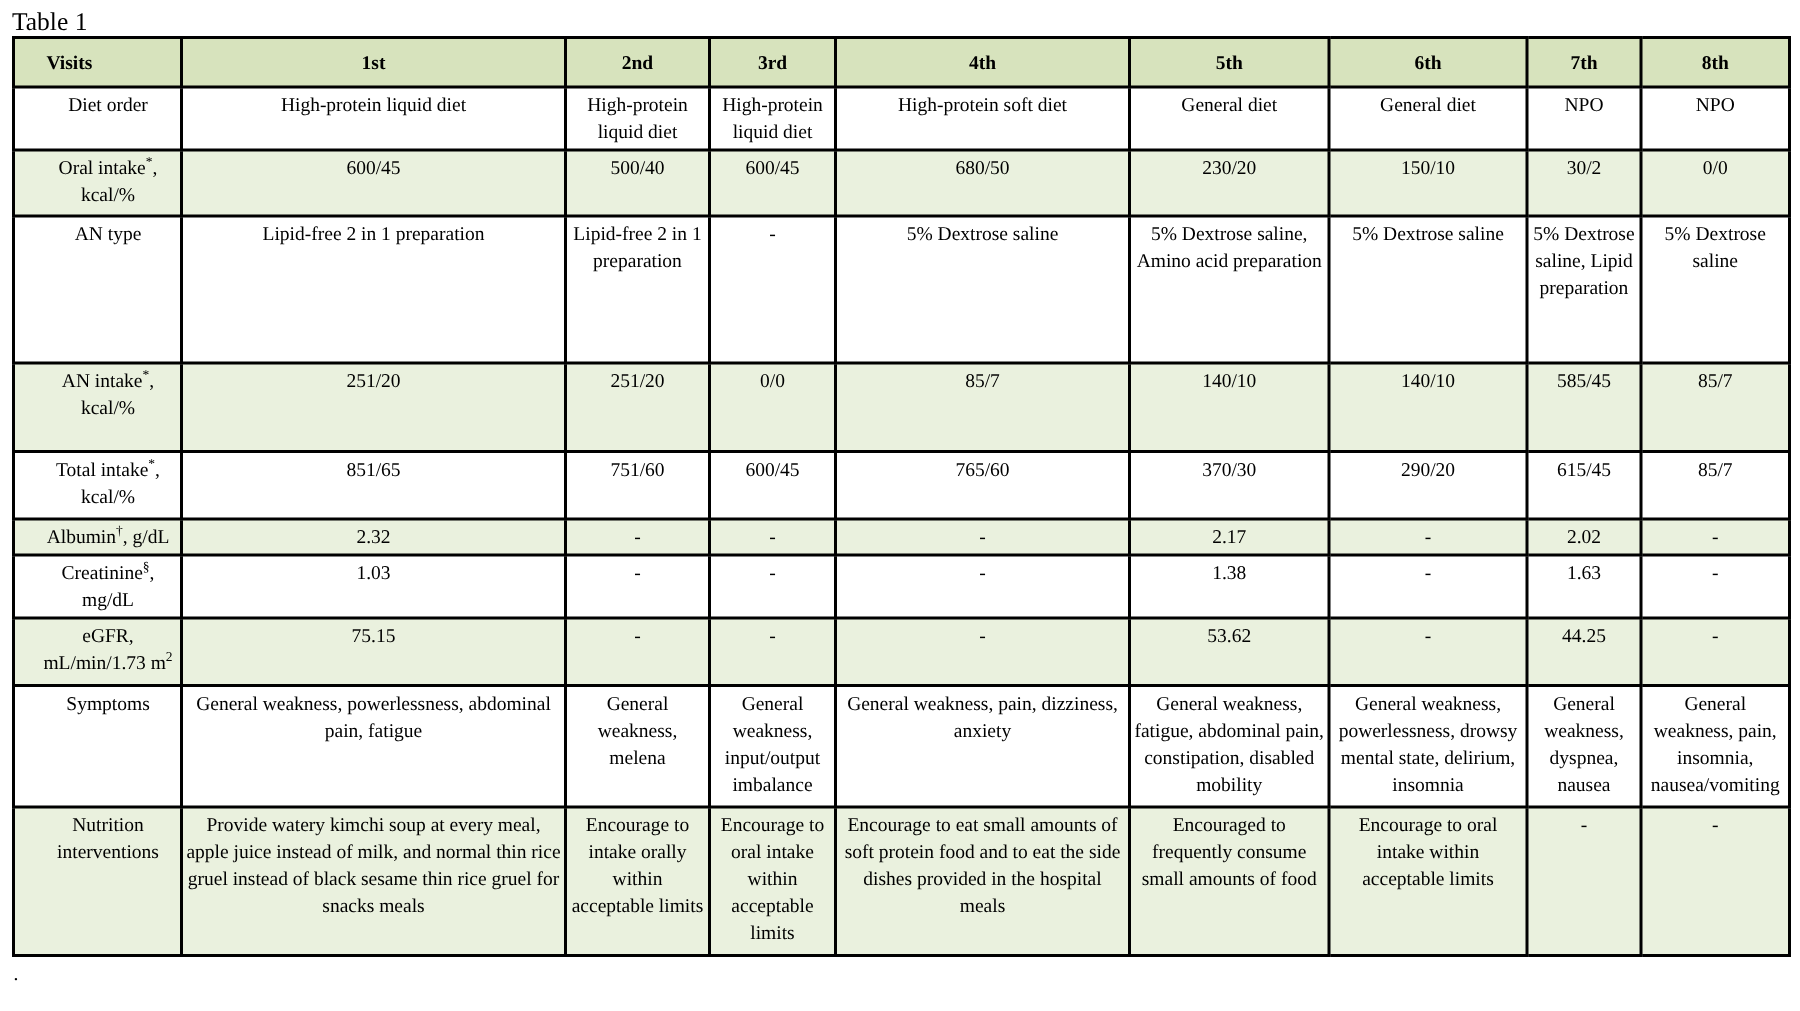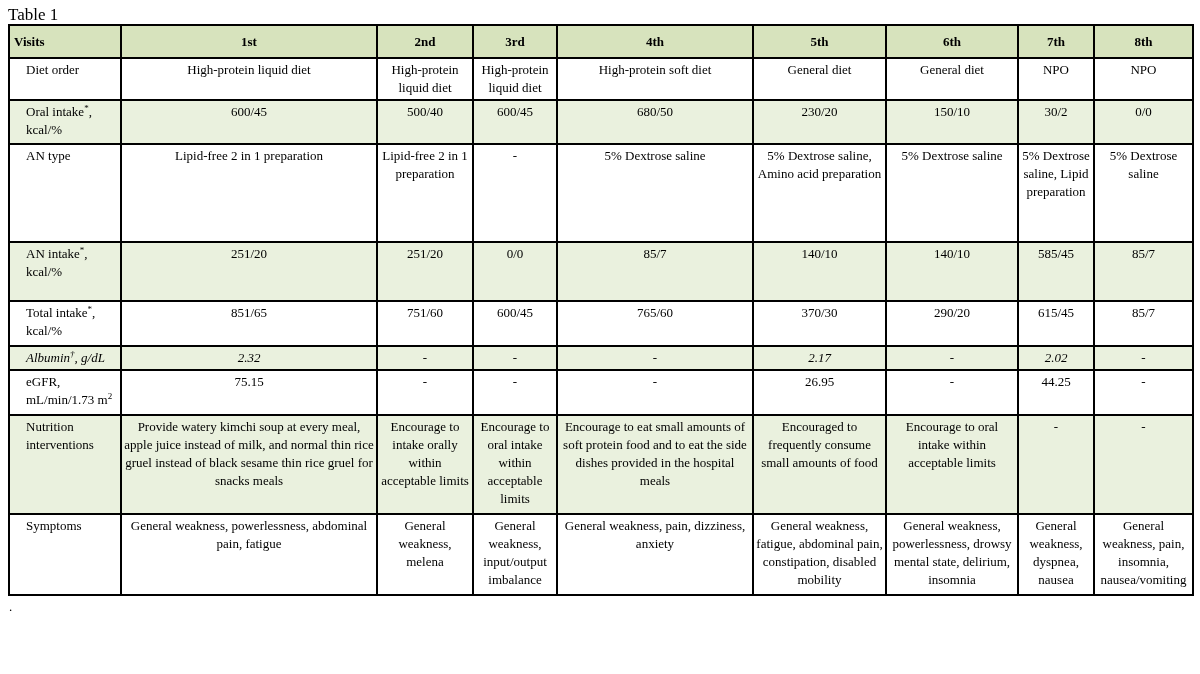--- a/index.html
+++ b/index.html
@@ -30,23 +30,23 @@
     line-height: 1.38;
     overflow: visible;
     word-wrap: normal;
   }
   thead th {
     background: var(--header-green, #d7e3bd);
     font-weight: bold;
     vertical-align: middle;
     text-align: center;
   }
-  thead th.label-col { text-align: left; padding-left: 4px; }
+  thead th.label-col { text-align: left; padding-left: 21px; }
   tbody th.row-label {
-    text-align: left;
+    text-align: center;
     padding-left: 16px;
     font-weight: normal;
   }
   tbody td { text-align: center; }
   tbody tr:nth-child(even) th,
   tbody tr:nth-child(even) td { background: var(--row-green, #eaf1de); }
   sup { font-size: 9px; line-height: 0; }
   .caption {
     text-align: center;
     font-size: 13px;
@@ -138,60 +138,71 @@
           <th class="row-label"><span>Total intake</span><sup>*</sup><span>, kcal/%</span></th>
           <td>851/65</td>
           <td>751/60</td>
           <td>600/45</td>
           <td>765/60</td>
           <td>370/30</td>
           <td>290/20</td>
           <td>615/45</td>
           <td>85/7</td>
         </tr>
-        <tr style="height: 17px; font-style: italic;">
+        <tr style="height: 17px;">
           <th class="row-label"><span>Albumin</span><sup>†</sup><span>, g/dL</span></th>
           <td>2.32</td>
           <td>-</td>
           <td>-</td>
           <td>-</td>
           <td>2.17</td>
           <td>-</td>
           <td>2.02</td>
+          <td>-</td>
+        </tr>
+        <tr style="height: 42px;">
+          <th class="row-label"><span>Creatinine</span><sup>§</sup><span>, mg/dL</span></th>
+          <td>1.03</td>
+          <td>-</td>
+          <td>-</td>
+          <td>-</td>
+          <td>1.38</td>
+          <td>-</td>
+          <td>1.63</td>
           <td>-</td>
         </tr>
         <tr style="height: 45px;">
           <th class="row-label"><span>eGFR, mL/min/1.73 m</span><sup>2</sup></th>
           <td>75.15</td>
           <td>-</td>
           <td>-</td>
           <td>-</td>
-          <td>26.95</td>
+          <td>53.62</td>
           <td>-</td>
           <td>44.25</td>
-          <td>-</td>
-        </tr>
-        <tr style="height: 99px;">
-          <th class="row-label"><span>Nutrition interventions</span></th>
-          <td>Provide watery kimchi soup at every meal, apple juice instead of milk, and normal thin rice gruel instead of black sesame thin rice gruel for snacks meals</td>
-          <td>Encourage to intake orally within acceptable limits</td>
-          <td>Encourage to oral intake within acceptable limits</td>
-          <td>Encourage to eat small amounts of soft protein food and to eat the side dishes provided in the hospital meals</td>
-          <td>Encouraged to frequently consume small amounts of food</td>
-          <td>Encourage to oral intake within acceptable limits</td>
-          <td>-</td>
           <td>-</td>
         </tr>
         <tr style="height: 81px;">
           <th class="row-label"><span>Symptoms</span></th>
           <td>General weakness, powerlessness, abdominal pain, fatigue</td>
           <td>General weakness, melena</td>
           <td>General weakness, input/output imbalance</td>
           <td>General weakness, pain, dizziness, anxiety</td>
           <td>General weakness, fatigue, abdominal pain, constipation, disabled mobility</td>
           <td>General weakness, powerlessness, drowsy mental state, delirium, insomnia</td>
           <td>General weakness, dyspnea, nausea</td>
           <td>General weakness, pain, insomnia, nausea/vomiting</td>
         </tr>
+        <tr style="height: 99px;">
+          <th class="row-label"><span>Nutrition interventions</span></th>
+          <td>Provide watery kimchi soup at every meal, apple juice instead of milk, and normal thin rice gruel instead of black sesame thin rice gruel for snacks meals</td>
+          <td>Encourage to intake orally within acceptable limits</td>
+          <td>Encourage to oral intake within acceptable limits</td>
+          <td>Encourage to eat small amounts of soft protein food and to eat the side dishes provided in the hospital meals</td>
+          <td>Encouraged to frequently consume small amounts of food</td>
+          <td>Encourage to oral intake within acceptable limits</td>
+          <td>-</td>
+          <td>-</td>
+        </tr>
       </tbody>
   </table>
   <div class="period">.</div>
 </div>
 
 </body></html>

